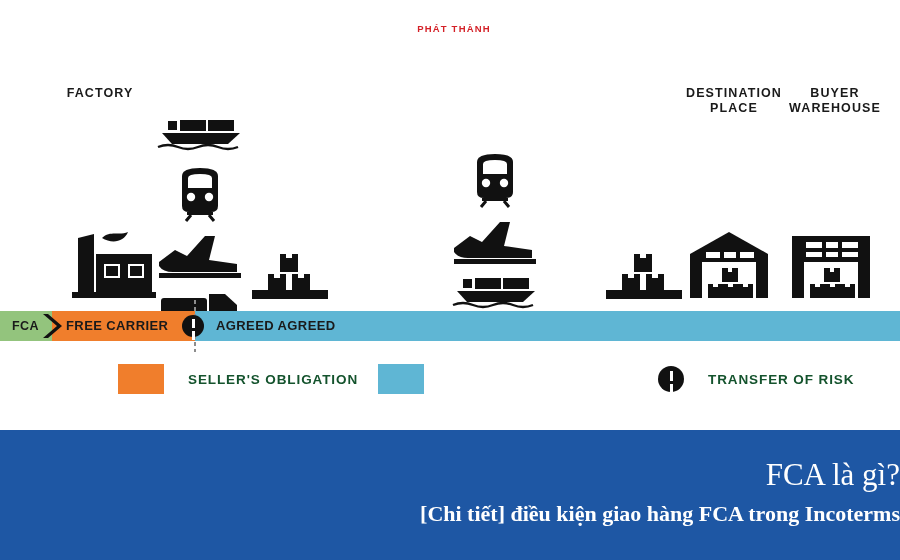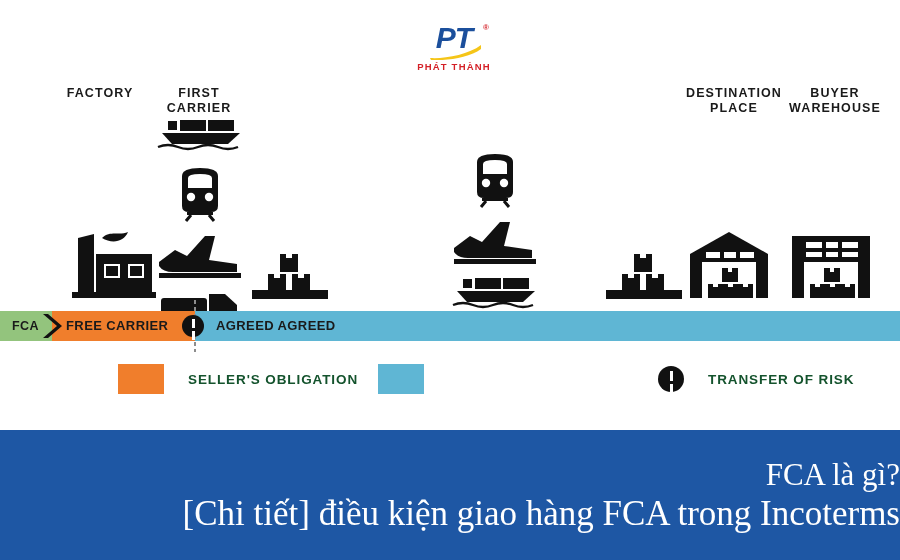--- a/index.html
+++ b/index.html
@@ -116,45 +116,32 @@
   #banner {
     position: absolute; left: 0; top: 430px; width: 900px; height: 130px;
     background: #1e57a4; display: flex; flex-direction: column;
     align-items: flex-end; justify-content: center;
   }
   .bn-line {
     font-family: "Liberation Serif", serif;
     color: #ffffff; text-align: center; white-space: nowrap;
   }
   #bn1 { font-size: 31px; line-height: 38px; }
-  #bn2 { font-size: 35px; line-height: 40px; }
+  #bn2 { font-size: 22px; line-height: 40px; font-weight: bold; }
 </style>
 </head>
 <body>
 
 <div id="stage">
 
   <div class="logo-wrap">
-    <div class="logo-mark">
-      <div class="logo-pt">PT</div>
-      <div class="logo-reg">®</div>
-      <div class="logo-swoosh">
-        <svg width="56" height="16" viewBox="0 0 56 16">
-          <path d="M2 14 C16 15, 40 11, 53 1 L53 5 C41 14, 17 17, 3 16 Z" fill="#f5c518"></path>
-        </svg>
-      </div>
-    </div>
     <div class="logo-name">PHÁT THÀNH</div>
   </div>
 
   <div class="st-label" id="lbl-factory">FACTORY</div>
-  <div class="st-label" id="lbl-first">
-    <div>FIRST</div>
-    <div>CARRIER</div>
-  </div>
   <div class="st-label" id="lbl-dest">
     <div>DESTINATION</div>
     <div>PLACE</div>
   </div>
   <div class="st-label" id="lbl-buyer">
     <div>BUYER</div>
     <div>WAREHOUSE</div>
   </div>
 
   <div class="icon-col" id="grp-factory">

